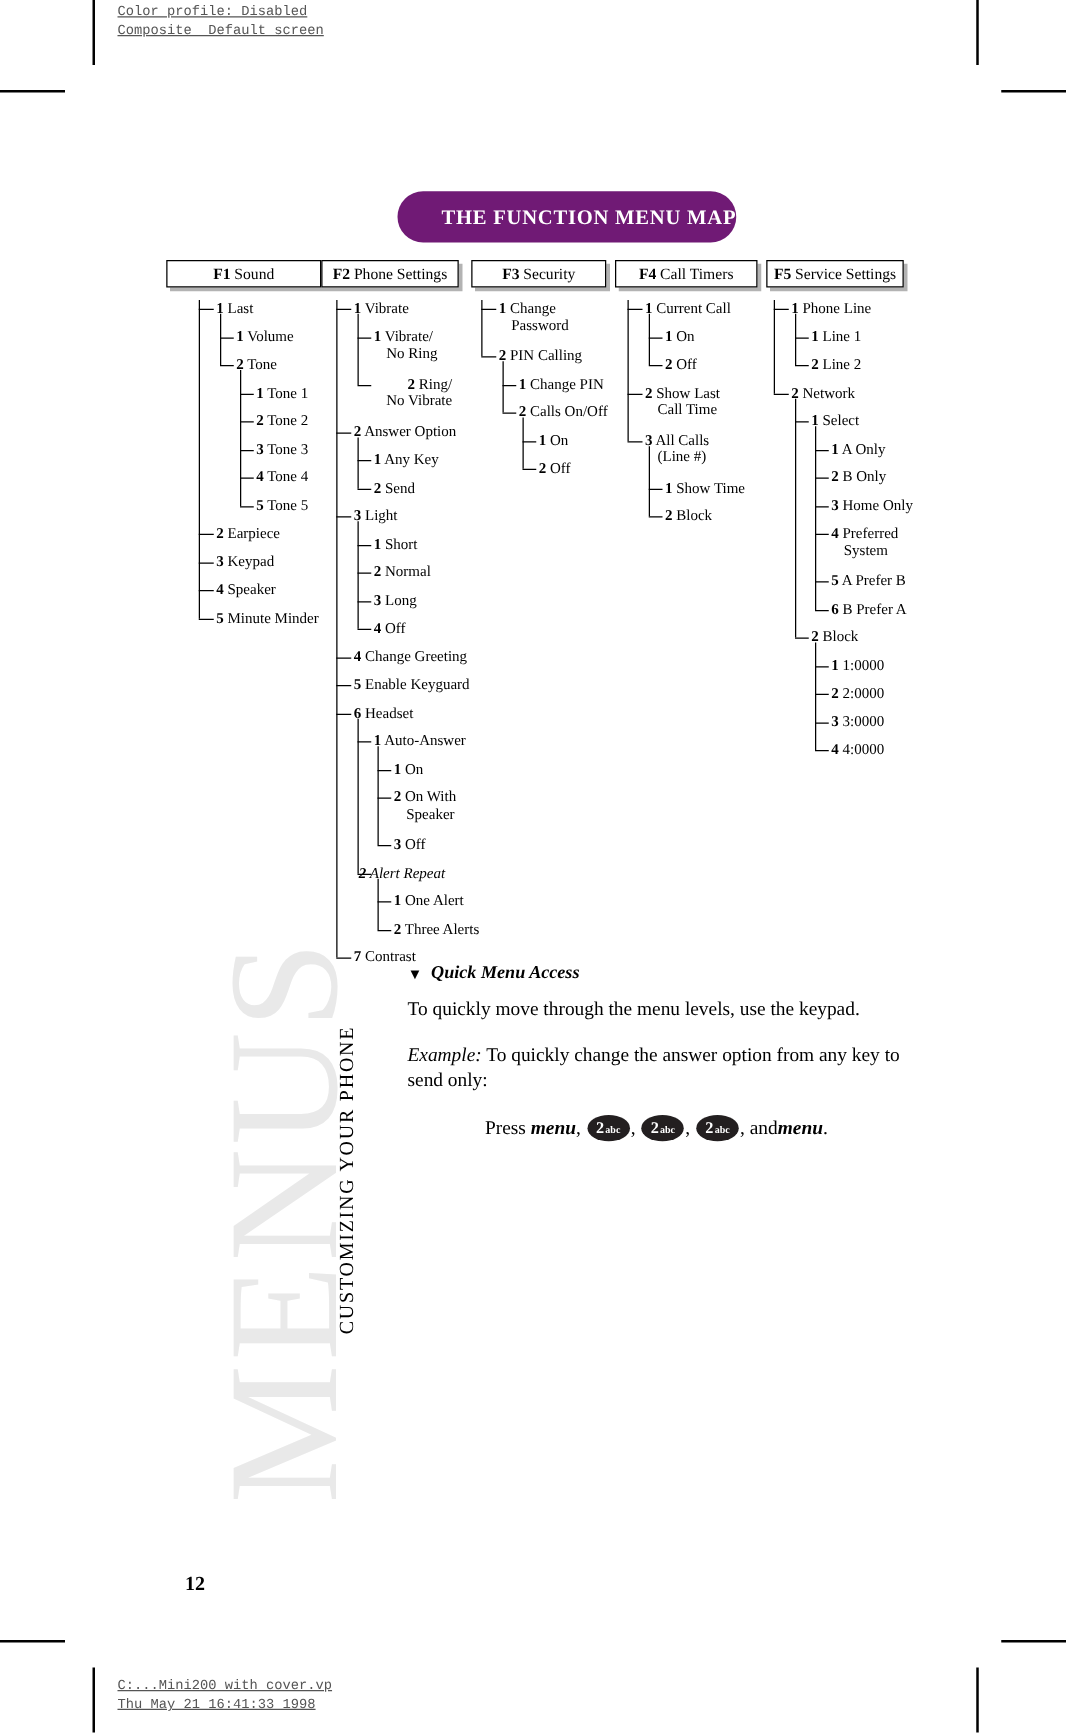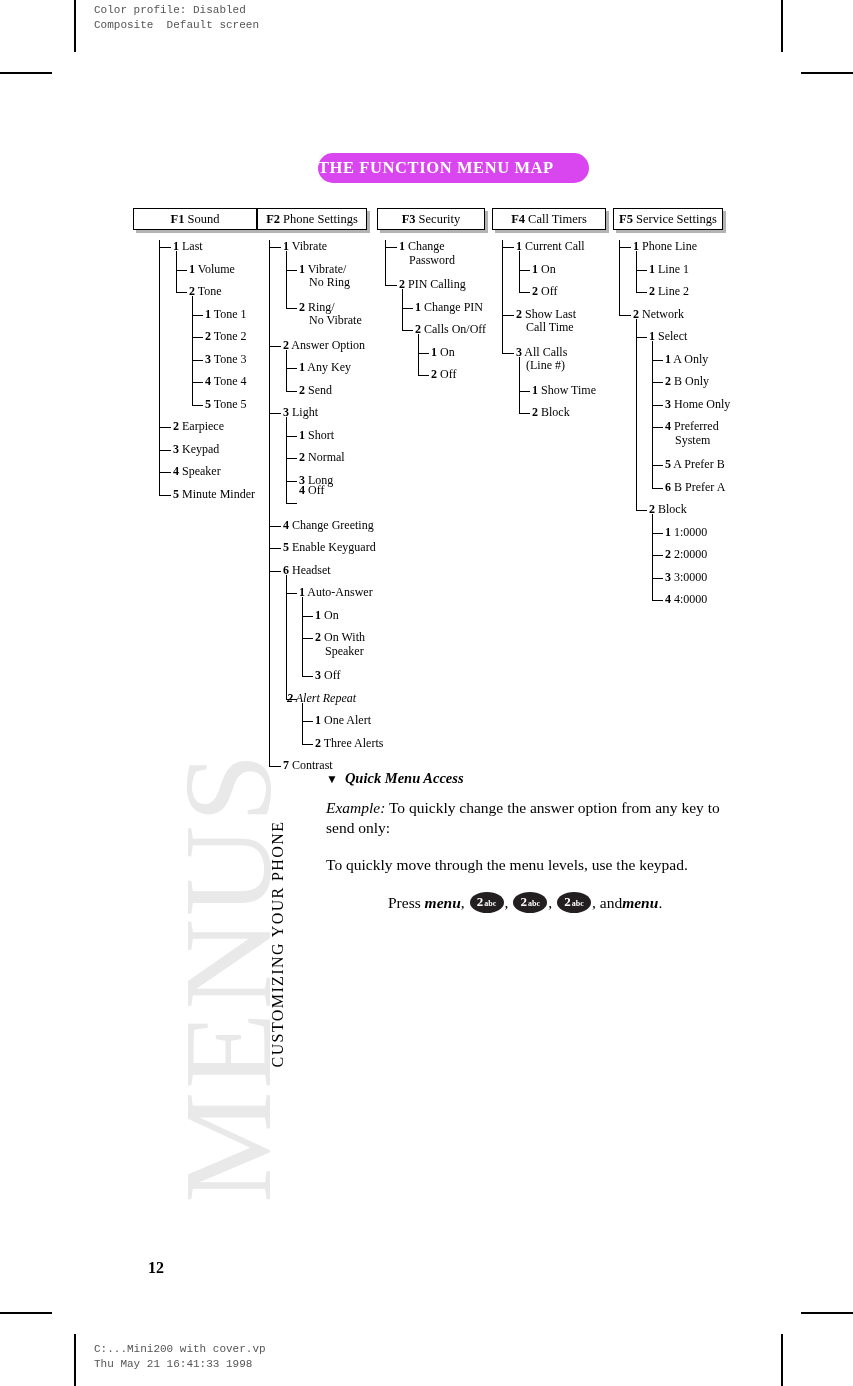--- a/index.html
+++ b/index.html
@@ -17,36 +17,37 @@
   }
 
   
   .slug {
     position: absolute;
     font-family: "Liberation Mono", monospace;
     font-size: 11px;
     line-height: 15px;
     color: #555;
     white-space: pre;
+    text-decoration: underline;
   }
   #slug-top { left: 94px; top: 3px; }
   #slug-bottom { left: 94px; top: 1342px; }
 
   .cropmark { position: absolute; background: #000; }
   .cm-h { height: 1.5px; width: 52px; }
   .cm-v { width: 1.5px; height: 52px; }
 
   
   #title-pill {
     position: absolute;
     left: 318px; top: 153px;
-    width: 271px; height: 30px;
-    background: #d946ef;
+    width: 271px; height: 41px;
+    background: #701a75;
     border-radius: 21px;
-    display: flex; align-items: center; justify-content: flex-start;
+    display: flex; align-items: center; justify-content: flex-end;
   }
   #title-pill .t {
     color: #fff;
     font-family: "Liberation Serif", serif;
     font-weight: bold;
     font-size: 16.5px;
     letter-spacing: 0.6px;
   }
 
   
@@ -230,35 +231,35 @@
       </div>
     </div>
     <div class="column" style="left: 257px;">
       <div class="col-head" style="width: 100px;">
         <b>F2</b>
         <span>Phone Settings</span>
       </div>
       <div class="tree">
         <div class="node" style="left: 26px; top: 0px;"><span class="num">1</span><span class="lbl"> Vibrate</span></div>
         <div class="node" style="left: 42px; top: 22.5px;"><span class="num">1</span><span class="lbl"> Vibrate/</span><span class="l2" style="margin-left: 10px; text-align: center;">No Ring</span></div>
-        <div class="node" style="left: 42px; top: 60.5px;"><span class="num">2</span><span class="lbl"> Ring/</span><span class="l2" style="margin-left: 10px;">No Vibrate</span></div>
+        <div class="node" style="left: 42px; top: 60.5px; text-align: right;"><span class="num">2</span><span class="lbl"> Ring/</span><span class="l2" style="margin-left: 10px;">No Vibrate</span></div>
         <div class="tv" style="left: 29px; top: 11px; height: 56.5px;"></div>
         <div class="th" style="left: 29px; top: 29.5px; width: 11px;"></div>
         <div class="th" style="left: 29px; top: 67.5px; width: 11px;"></div>
         <div class="node" style="left: 26px; top: 98.5px;"><span class="num">2</span><span class="lbl"> Answer Option</span></div>
         <div class="node" style="left: 42px; top: 121px;"><span class="num">1</span><span class="lbl"> Any Key</span></div>
         <div class="node" style="left: 42px; top: 143.5px;"><span class="num">2</span><span class="lbl"> Send</span></div>
         <div class="tv" style="left: 29px; top: 109.5px; height: 41px;"></div>
         <div class="th" style="left: 29px; top: 128px; width: 11px;"></div>
         <div class="th" style="left: 29px; top: 150.5px; width: 11px;"></div>
         <div class="node" style="left: 26px; top: 166px;"><span class="num">3</span><span class="lbl"> Light</span></div>
         <div class="node" style="left: 42px; top: 188.5px;"><span class="num">1</span><span class="lbl"> Short</span></div>
         <div class="node" style="left: 42px; top: 211px;"><span class="num">2</span><span class="lbl"> Normal</span></div>
         <div class="node" style="left: 42px; top: 233.5px;"><span class="num">3</span><span class="lbl"> Long</span></div>
-        <div class="node" style="left: 42px; top: 244px;"><span class="num">4</span><span class="lbl"> Off</span></div>
+        <div class="node" style="left: 42px; top: 256px;"><span class="num">4</span><span class="lbl"> Off</span></div>
         <div class="tv" style="left: 29px; top: 177px; height: 86px;"></div>
         <div class="th" style="left: 29px; top: 195.5px; width: 11px;"></div>
         <div class="th" style="left: 29px; top: 218px; width: 11px;"></div>
         <div class="th" style="left: 29px; top: 240.5px; width: 11px;"></div>
         <div class="th" style="left: 29px; top: 263px; width: 11px;"></div>
         <div class="node" style="left: 26px; top: 278.5px;"><span class="num">4</span><span class="lbl"> Change Greeting</span></div>
         <div class="node" style="left: 26px; top: 301px;"><span class="num">5</span><span class="lbl"> Enable Keyguard</span></div>
         <div class="node" style="left: 26px; top: 323.5px;"><span class="num">6</span><span class="lbl"> Headset</span></div>
         <div class="node" style="left: 42px; top: 346px;"><span class="num">1</span><span class="lbl"> Auto-Answer</span></div>
         <div class="node" style="left: 58px; top: 368.5px;"><span class="num">1</span><span class="lbl"> On</span></div>
@@ -385,22 +386,22 @@
 
 <div id="watermark">MENUS</div>
 <div id="running-head">CUSTOMIZING YOUR PHONE</div>
 <div id="page-number">12</div>
 
 <div id="copy">
   <h2>
     <span class="tri">▼</span>
     <span>Quick Menu Access</span>
   </h2>
+  <p>To quickly move through the menu levels, use the keypad.</p>
   <p><span class="em">Example:</span><span> To quickly change the answer option from any key to send only:</span></p>
-  <p>To quickly move through the menu levels, use the keypad.</p>
   <p id="press-line">
       <span>Press&nbsp;</span>
       <span class="bold">menu</span>
       <span>,&nbsp;</span>
       <span class="keycap">
         <span class="k-num">2</span>
         <span class="k-abc">abc</span>
       </span>
       <span>,&nbsp;</span>
       <span class="keycap">

